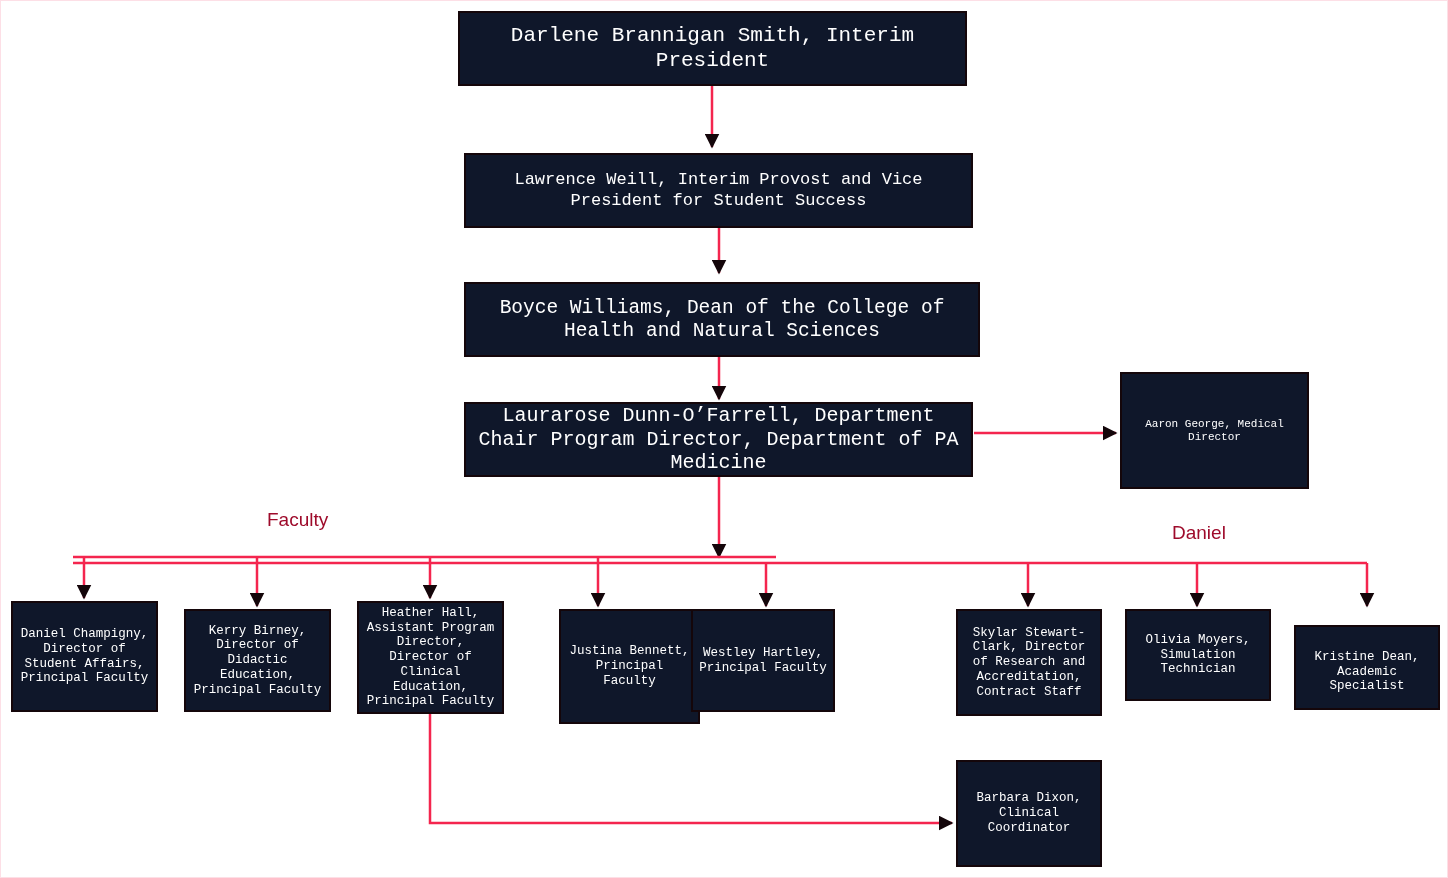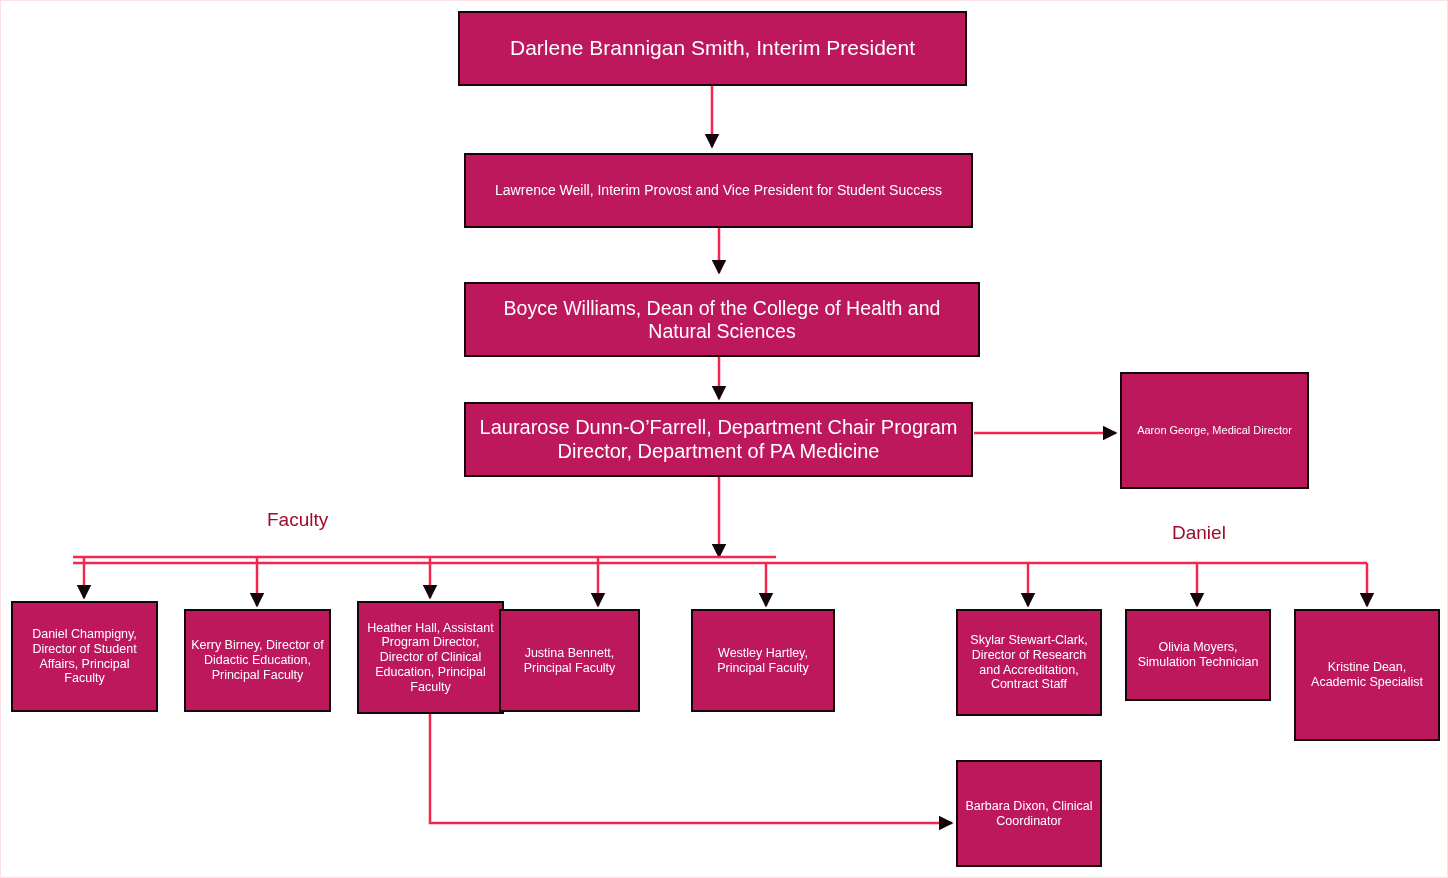--- a/index.html
+++ b/index.html
@@ -23,38 +23,39 @@
   #svg-connectors {
     position: absolute;
     left: 0;
     top: 0;
     width: 1448px;
     height: 878px;
     pointer-events: none;
   }
   .node {
     position: absolute;
-    background: #be185d;
+    background: #0f172a;
     border: 2px solid #14060a;
     box-sizing: border-box;
     display: flex;
     align-items: center;
     justify-content: center;
     text-align: center;
     color: #ffffff;
     line-height: 1.18;
     padding: 14px 5px;
     z-index: 3;
+    font-family: Liberation Mono, monospace;
   }
   .node .label {
     display: block;
     width: 100%;
   }
   .tier-1 { font-size: 21px; }
-  .tier-2 { font-size: 14px; }
+  .tier-2 { font-size: 17px; }
   .tier-3 { font-size: 19.5px; }
   .tier-4 { font-size: 20px; }
   .aux    { font-size: 11px; }
   .leaf   { font-size: 12.5px; }
   .group-label {
     position: absolute;
     color: #9E0B2B;
     font-size: 19px;
     white-space: nowrap;
     z-index: 4;
@@ -134,37 +135,37 @@
   </div>
 
   <div class="node leaf" style="left:183px; top:608px; width:147px; height:103px;">
     <span class="label">Kerry Birney, Director of Didactic Education, Principal Faculty</span>
   </div>
 
   <div class="node leaf" style="left:356px; top:600px; width:147px; height:113px;">
     <span class="label">Heather Hall, Assistant Program Director, Director of Clinical Education, Principal Faculty</span>
   </div>
 
-  <div class="node leaf" style="left:498px; top:608px; width:141px; height:103px;">
+  <div class="node leaf" style="left:558px; top:608px; width:141px; height:115px;">
     <span class="label">Justina Bennett, Principal Faculty</span>
   </div>
 
   <div class="node leaf" style="left:690px; top:608px; width:144px; height:103px;">
     <span class="label">Westley Hartley, Principal Faculty</span>
   </div>
 
   <div class="node leaf" style="left:955px; top:608px; width:146px; height:107px;">
     <span class="label">Skylar Stewart-Clark, Director of Research and Accreditation, Contract Staff</span>
   </div>
 
   <div class="node leaf" style="left:1124px; top:608px; width:146px; height:92px;">
     <span class="label">Olivia Moyers, Simulation Technician</span>
   </div>
 
-  <div class="node leaf" style="left:1293px; top:608px; width:146px; height:132px;">
+  <div class="node leaf" style="left:1293px; top:624px; width:146px; height:85px;align-items:flex-end;">
     <span class="label">Kristine Dean, Academic Specialist</span>
   </div>
 
   <div class="node leaf" style="left:955px; top:759px; width:146px; height:107px;">
     <span class="label">Barbara Dixon, Clinical Coordinator</span>
   </div>
 
 </div>
 
 </body></html>

